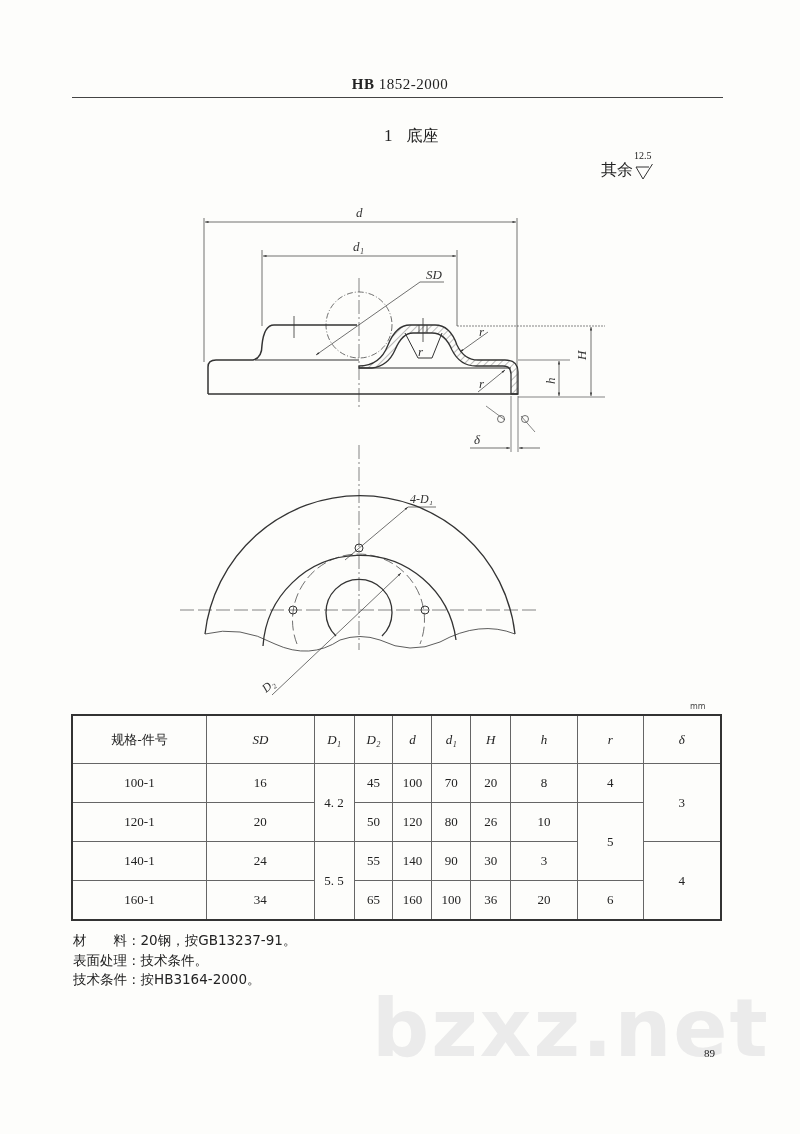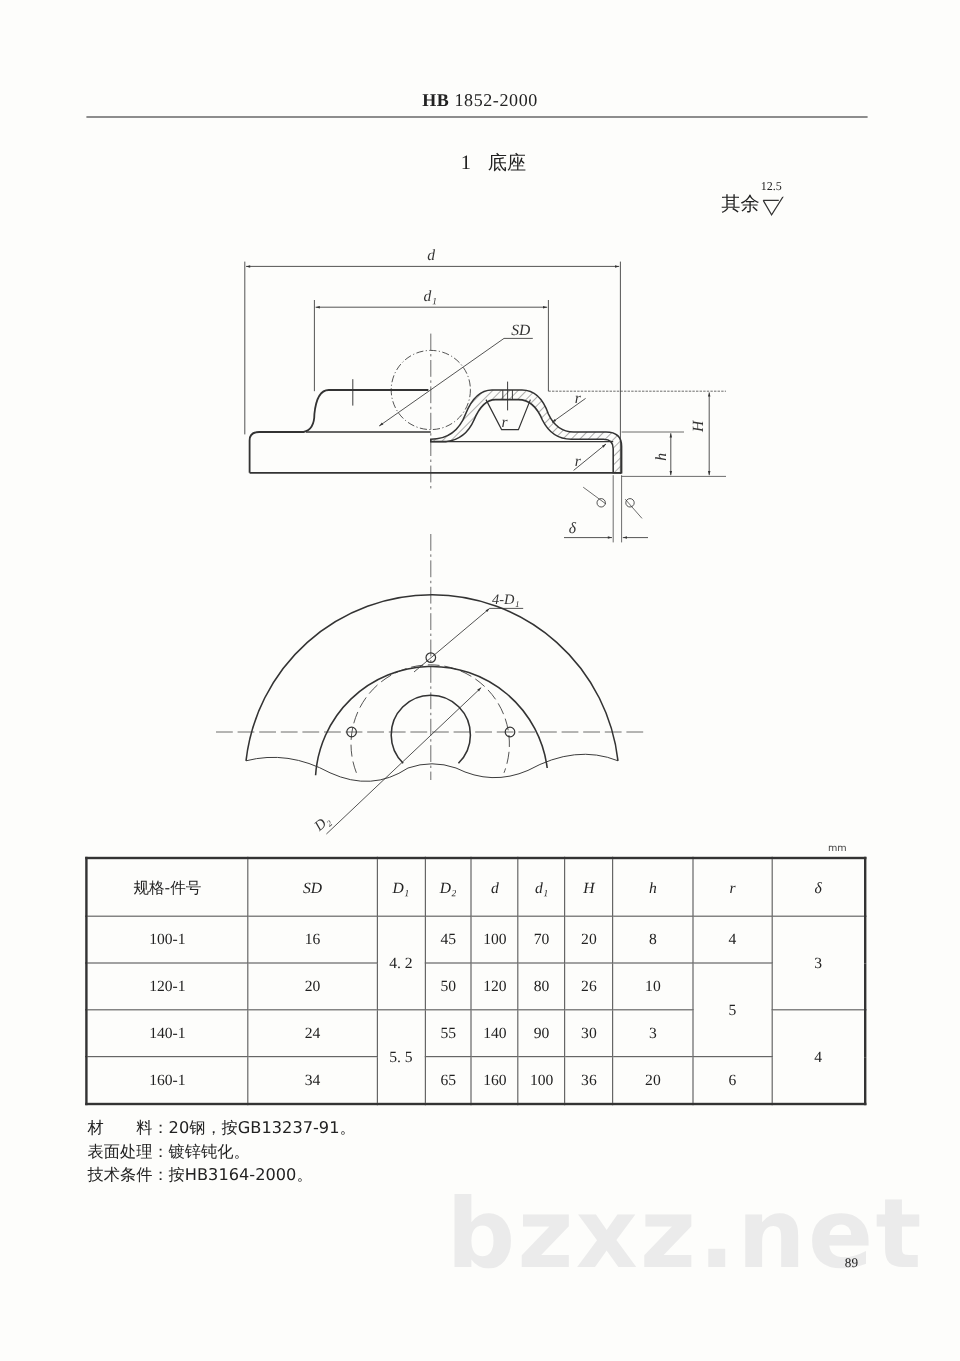--- a/index.html
+++ b/index.html
@@ -246,18 +246,18 @@
     <td>100</td>
     <td>36</td>
     <td>20</td>
     <td>6</td>
   </tr>
 </tbody>
   </table>
 
 <div class="notes">
   <div><span>材　　料：</span><span>20钢，按GB13237-91。</span></div>
-  <div><span>表面处理：</span><span>镀锌钝化。</span></div>
+  <div><span>表面处理：</span><span>技术条件。</span></div>
   <div><span>技术条件：</span><span>按HB3164-2000。</span></div>
 </div>
 
 <div class="watermark">bzxz.net</div>
 <div class="page-num">89</div>
 
 </body></html>

